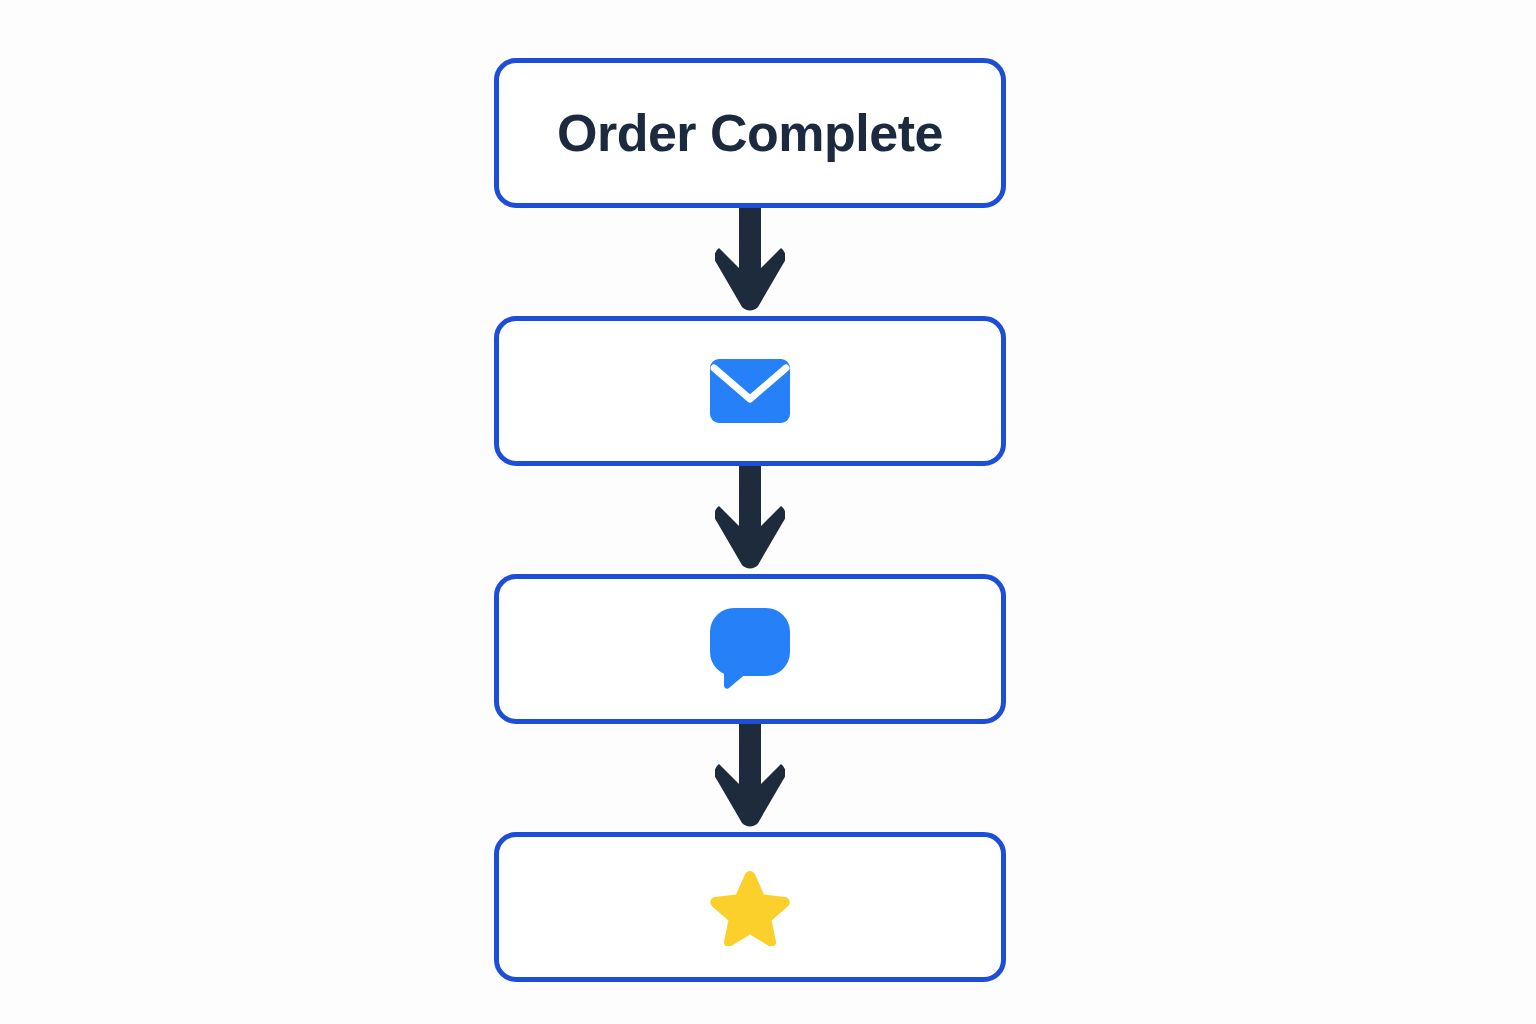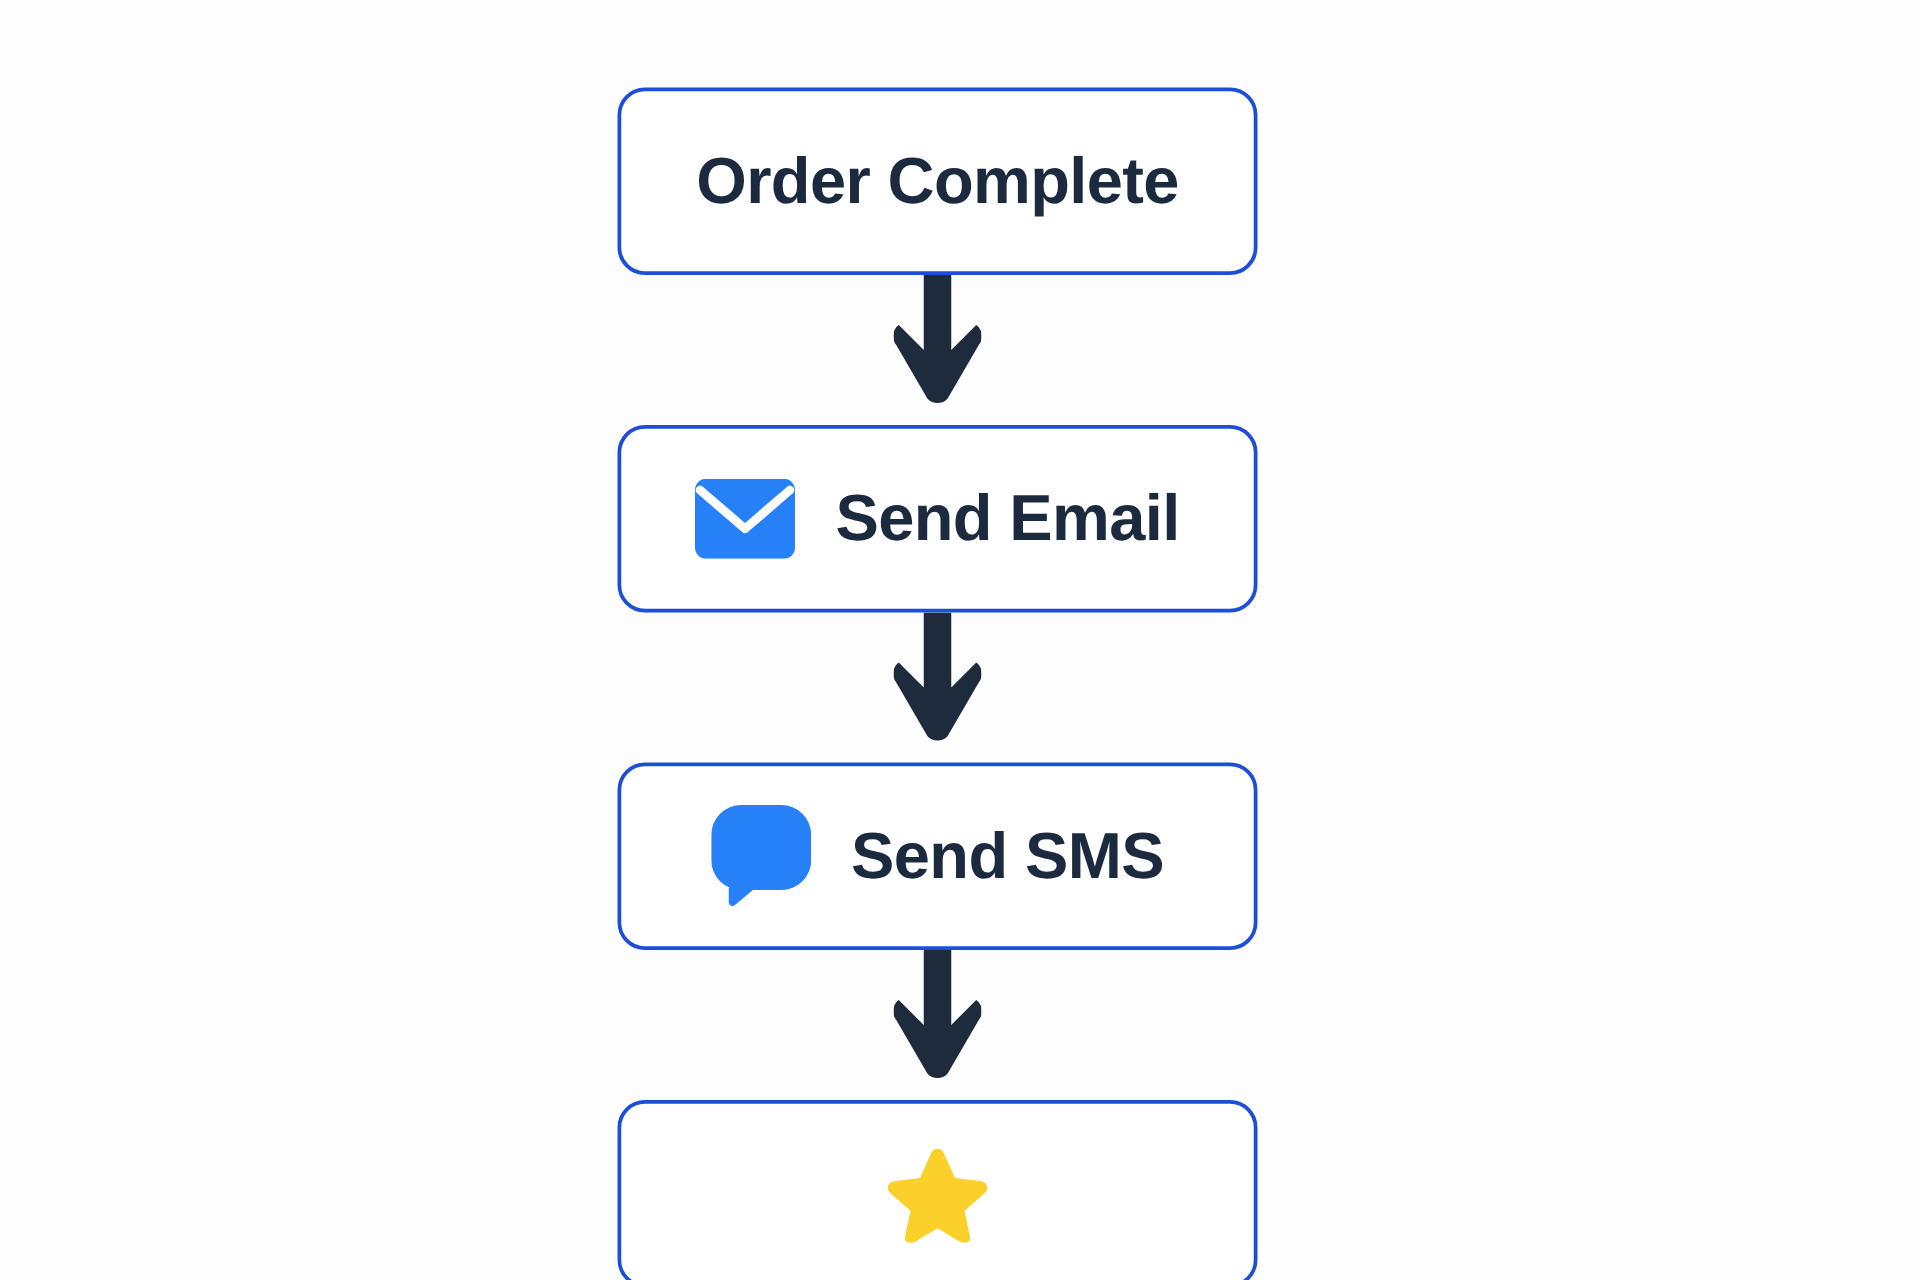--- a/index.html
+++ b/index.html
@@ -31,29 +31,28 @@
     flex-direction: column;
     align-items: center;
   }
 
   
   .node {
     box-sizing: border-box;
     width: 512px;
     height: 150px;
     background: #ffffff;
-    border: 3px solid #1d4ed8;
+    border: 5px solid #1d4ed8;
     border-radius: 22px;
     display: flex;
     flex-direction: row;
     align-items: center;
     justify-content: center;
     gap: 32px;
     padding: 0 26px;
-    margin-top: 12px;
   }
 
   .node-label {
     font-size: 52px;
     font-weight: 700;
     letter-spacing: -0.5px;
     color: #1b2a3e;
     white-space: nowrap;
     line-height: 1;
   }
@@ -95,38 +94,36 @@
       </svg>
     </div>
 
     <div class="node">
       <span class="node-icon">
         <svg width="80" height="64" viewBox="0 0 80 64" aria-hidden="true">
           <rect x="0" y="0" width="80" height="64" rx="9" ry="9" fill="#2680f8"></rect>
           <path d="M4 9 L40 40 L76 9" fill="none" stroke="#ffffff" stroke-width="7" stroke-linecap="round" stroke-linejoin="round"></path>
         </svg>
       </span>
-      <span class="node-label">Send Email</span>
     </div>
 
     <div class="connector">
       <svg width="70" height="108" viewBox="0 0 70 108" aria-hidden="true">
         <path d="M24 0 H46 V60 L66 40 A11 11 0 0 1 68 56 L43 99
                  A11 11 0 0 1 27 99 L2 56 A11 11 0 0 1 4 40 L24 60 Z" fill="#1d2b3d"></path>
       </svg>
     </div>
 
     <div class="node">
       <span class="node-icon">
         <svg width="80" height="82" viewBox="0 0 80 82" aria-hidden="true">
           <path d="M14 66 L14 78 A3 3 0 0 0 19 80 L38 64 Z" fill="#2680f8"></path>
           <rect x="0" y="0" width="80" height="68" rx="24" ry="24" fill="#2680f8"></rect>
         </svg>
       </span>
-      <span class="node-label">Send SMS</span>
     </div>
 
     <div class="connector">
       <svg width="70" height="108" viewBox="0 0 70 108" aria-hidden="true">
         <path d="M24 0 H46 V60 L66 40 A11 11 0 0 1 68 56 L43 99
                  A11 11 0 0 1 27 99 L2 56 A11 11 0 0 1 4 40 L24 60 Z" fill="#1d2b3d"></path>
       </svg>
     </div>
 
     <div class="node">

